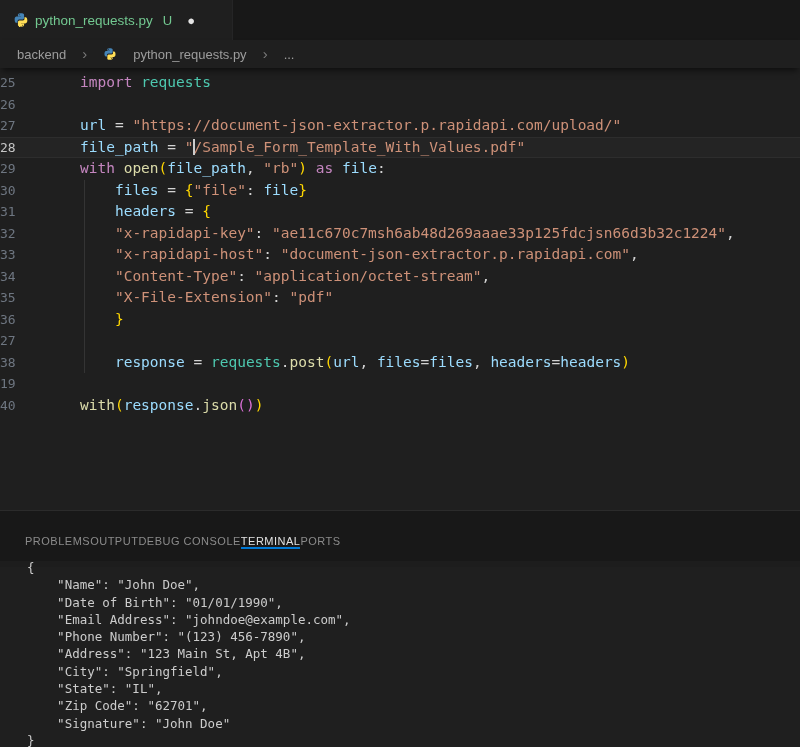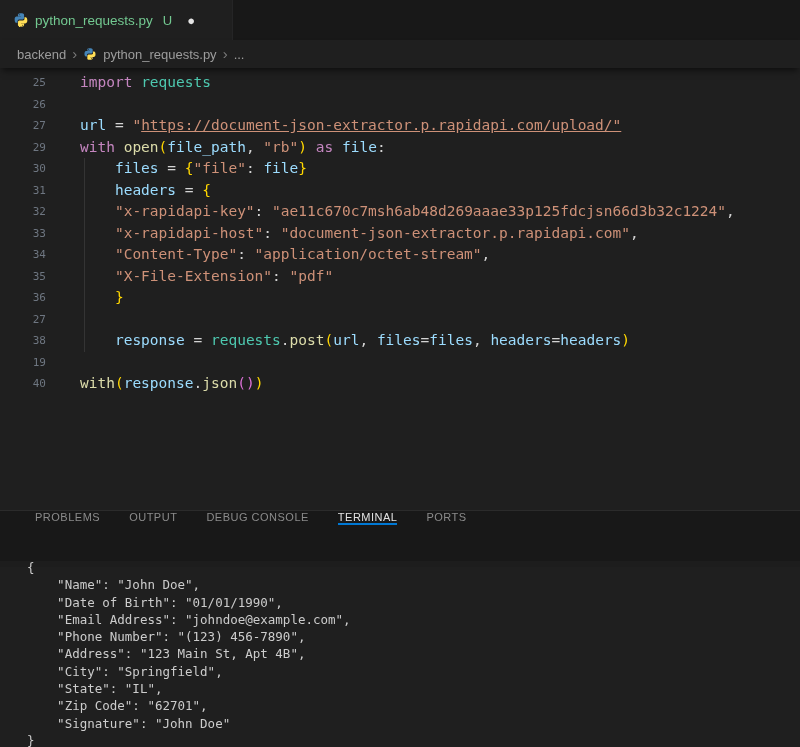--- a/index.html
+++ b/index.html
@@ -8,50 +8,50 @@
   
   .tabbar{height:40px;flex:none;background:#181818;display:flex}
   .tab{width:233px;box-sizing:border-box;background:#1f1f1f;display:flex;align-items:center;
        padding:0 12px 0 13px;gap:6px;border-right:1px solid #252526;cursor:pointer}
   .tab-label{color:#73c991;font-size:13.5px;white-space:nowrap}
   .git-badge{color:#73c991;font-size:13px;margin-left:4px}
   .dot{color:#e4e4e4;font-size:13px;margin-left:9px;line-height:1}
 
   
   .breadcrumbs{height:28px;flex:none;background:#1f1f1f;display:flex;align-items:center;
-       padding-left:17px;gap:6px;font-size:13px;color:#9d9d9d;position:relative;z-index:3;
+       padding-left:17px;gap:16px;font-size:13px;color:#9d9d9d;position:relative;z-index:3;
        box-shadow:0 5px 6px -2px rgba(0,0,0,0.5)}
   .crumb{cursor:pointer;white-space:nowrap}
   .sep{color:#7a7a7a;font-size:15px;line-height:1;margin-top:-2px}
   .crumb-icon{display:flex;align-items:center}
 
   
   .editor{flex:none;height:438px;background:#1f1f1f;padding-top:4px;position:relative;z-index:1;
        font-family:"DejaVu Sans Mono","Liberation Mono",monospace;font-size:14.5px}
   .cl{height:21.5px;line-height:21.5px;display:flex;position:relative}
   .cl.cur{background:#242424;box-shadow:inset 0 1px 0 #2d2d2d, inset 0 -1px 0 #2d2d2d}
-  .gut{flex:none;width:46px;text-align:right;color:#6e7681;font-size:11px}
+  .gut{flex:none;width:46px;text-align:left;color:#6e7681;font-size:13px}
   .cur .gut{color:#c6c6c6}
   .code{padding-left:34px;white-space:pre}
   .iguide{position:absolute;left:84px;top:0;bottom:0;width:1px;background:#343434}
   .caret{display:inline-block;width:2px;margin:0 -1px 0 -1px;height:16px;background:#cccccc;
        vertical-align:middle;position:relative;top:-1px}
   .t-kw{color:#c586c0}
   .t-mod{color:#4ec9b0}
   .t-var{color:#9cdcfe}
   .t-str{color:#ce9178}
-  .t-lnk{color:#ce9178;text-decoration:underline}
+  .t-lnk{color:#ce9178;}
   .t-fn{color:#dcdcaa}
   .t-pln{color:#d4d4d4}
   .t-b1{color:#ffd700}
   .t-b2{color:#da70d6}
 
   
   .panel{flex:1;background:#181818;border-top:1px solid #2b2b2b;display:flex;flex-direction:column;min-height:0}
-  .panel-tabs{height:38px;flex:none;display:flex;align-items:flex-start;padding-left:35px;gap:29px}
+  .panel-tabs{height:38px;flex:none;display:flex;align-items:flex-end;padding-left:25px;}
   .ptab{display:flex;align-items:center;font-size:11px;letter-spacing:0.5px;color:#8b8b8b;
        border-bottom:2px solid transparent;box-sizing:border-box;cursor:pointer;white-space:nowrap}
   .ptab.active{color:#e2e2e2;border-bottom-color:#0078d4}
   .terminal{flex:1;padding:10px 0 0 27px;color:#cccccc;
        font-family:"DejaVu Sans Mono","Liberation Mono",monospace;font-size:12.5px;line-height:17.3px}
   .tl{white-space:pre}
   .bottom-strip{position:absolute;left:0;right:0;bottom:0;height:6px;background:rgba(255,255,255,0.025);pointer-events:none}
 </style>
 </head>
 <body>
@@ -92,20 +92,24 @@
           <span class="gut">25</span>
           <span class="code"><span class="t-kw">import</span><span class="t-pln"> </span><span class="t-mod">requests</span></span>
         </div>
         <div class="cl">
           <span class="gut">26</span>
           <span class="code"></span>
         </div>
         <div class="cl">
           <span class="gut">27</span>
           <span class="code"><span class="t-var">url</span><span class="t-pln"> = </span><span class="t-str">"</span><span class="t-lnk">https://document-json-extractor.p.rapidapi.com/upload/"</span></span>
+        </div>
+        <div class="cl cur">
+          <span class="gut">28</span>
+          <span class="code"><span class="t-var">file_path</span><span class="t-pln"> = </span><span class="t-str">"</span><span class="caret"></span><span class="t-str">/Sample_Form_Template_With_Values.pdf"</span></span>
         </div>
         <div class="cl">
           <span class="gut">29</span>
           <span class="code"><span class="t-kw">with</span><span class="t-pln"> </span><span class="t-fn">open</span><span class="t-b1">(</span><span class="t-var">file_path</span><span class="t-pln">, </span><span class="t-str">"rb"</span><span class="t-b1">)</span><span class="t-pln"> </span><span class="t-kw">as</span><span class="t-pln"> </span><span class="t-var">file</span><span class="t-pln">:</span></span>
         </div>
         <div class="cl">
           <span class="gut">30</span>
           <span class="iguide"></span>
           <span class="code"><span class="t-pln">    </span><span class="t-var">files</span><span class="t-pln"> = </span><span class="t-b1">{</span><span class="t-str">"file"</span><span class="t-pln">: </span><span class="t-var">file</span><span class="t-b1">}</span></span>
         </div>

